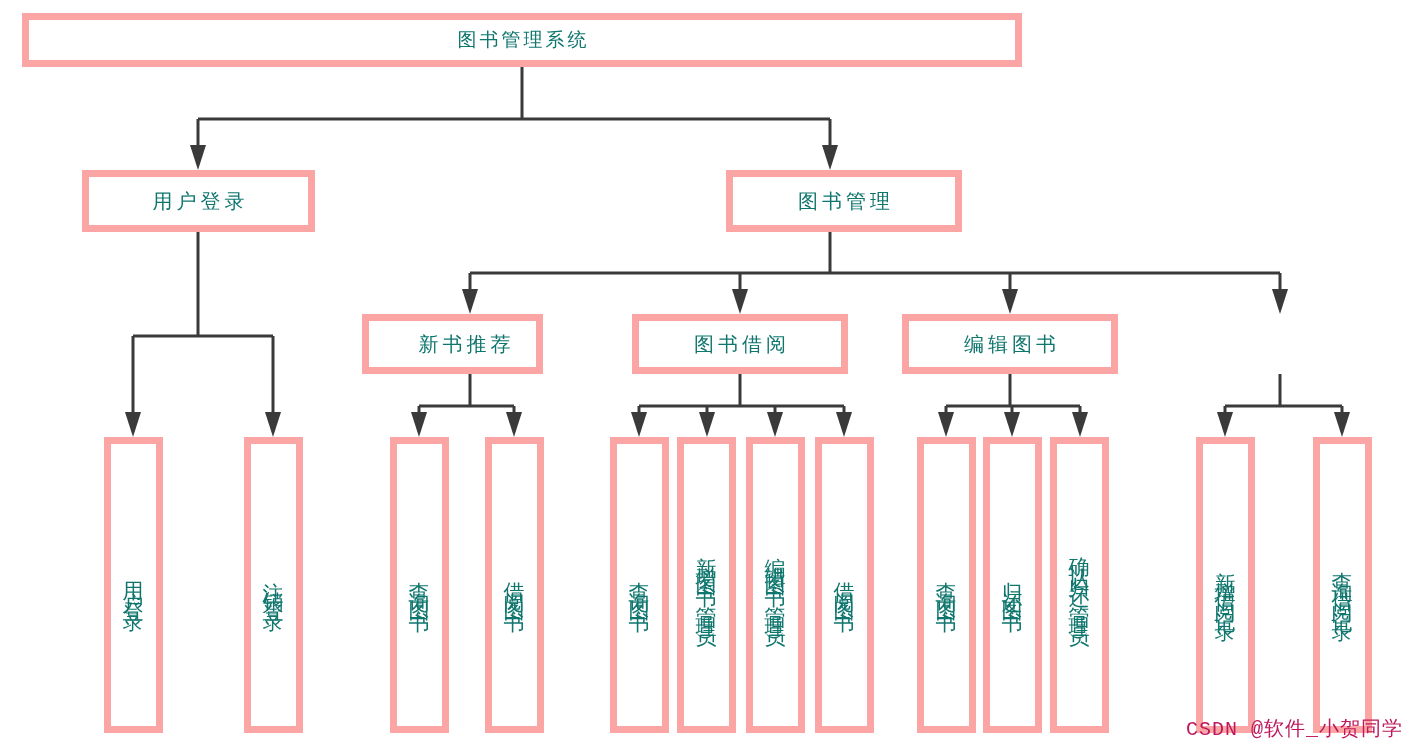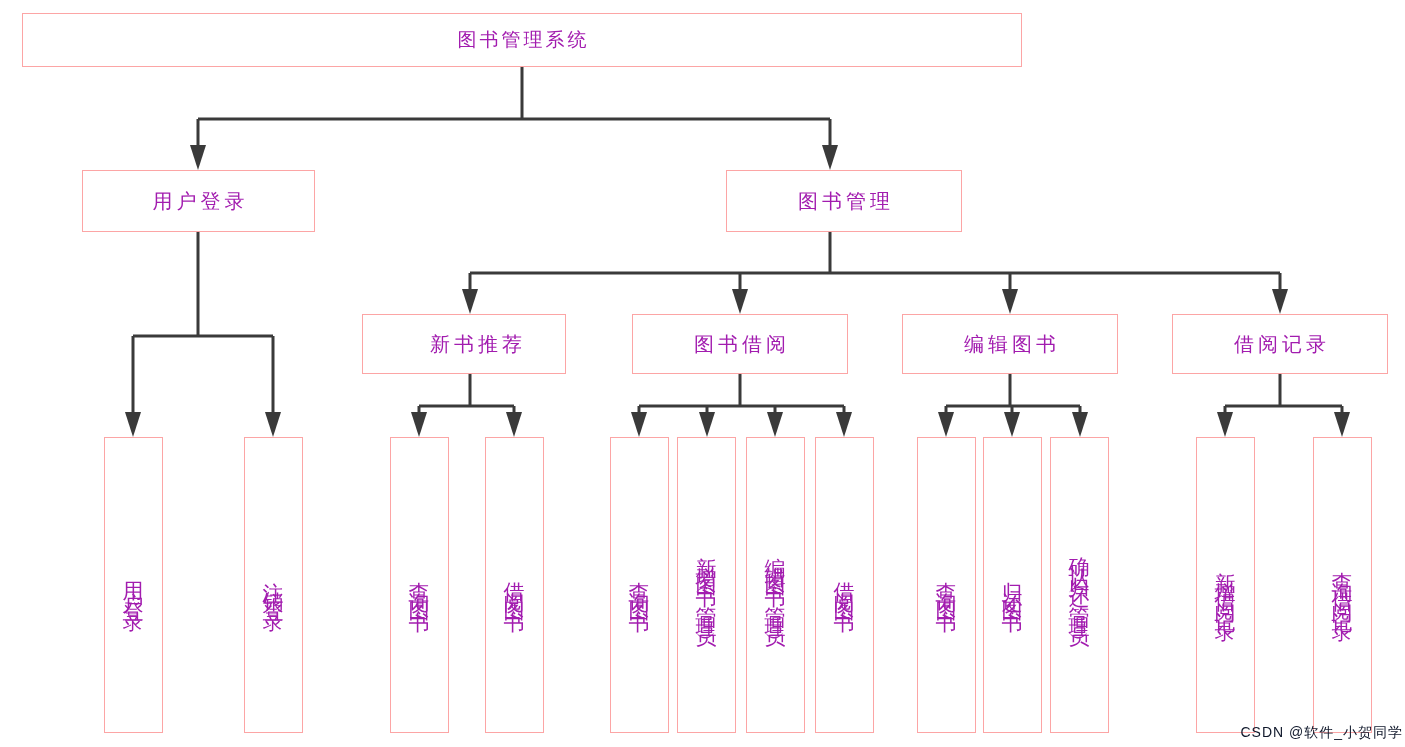--- a/index.html
+++ b/index.html
@@ -15,27 +15,27 @@
   .wires {
     position: absolute;
     left: 0; top: 0;
     width: 1405px; height: 747px;
     z-index: 1;
     pointer-events: none;
   }
   .box {
     position: absolute;
     box-sizing: border-box;
-    border: 1px solid #fca5a5;
+    border: 7px solid #fca5a5;
     background: #ffffff;
     display: flex;
     align-items: center;
     justify-content: center;
     z-index: 2;
-    color: #a21caf;
+    color: #0f766e;
   }
   .box.h {
     font-size: 20px;
     letter-spacing: 4px;
     text-indent: 4px; 
     white-space: nowrap;
   }
   .box.root-box {
     font-size: 19px;
     letter-spacing: 3px;
@@ -47,24 +47,25 @@
     font-size: 21px;
     letter-spacing: 10px;
     line-height: 1;
     white-space: nowrap;
   }
   .watermark {
     position: absolute;
     right: 2px;
     bottom: 5px;
     z-index: 3;
-    font-size: 14px;
-    color: #0f172a;
+    font-size: 20px;
+    color: #be185d;
     letter-spacing: 1px;
     white-space: nowrap;
+    font-family: Liberation Mono, monospace;
   }
 </style>
 </head>
 <body>
 
 <div class="stage">
 
   <svg class="wires" viewBox="0 0 1405 747" xmlns="http://www.w3.org/2000/svg">
     <g stroke="#3a3a3a" stroke-width="3" fill="none">
 
@@ -106,24 +107,23 @@
       <polygon points="1217,412 1233,412 1225,437"></polygon>
       <polygon points="1334,412 1350,412 1342,437"></polygon>
     </g>
   </svg>
 
   <div class="box h root-box" style="left:22px; top:13px; width:1000px; height:54px;">图书管理系统</div>
 
   <div class="box h" style="left:82px; top:170px; width:233px; height:62px;">用户登录</div>
   <div class="box h" style="left:712px; top:170px; width:236px; height:62px;margin-left:14px;">图书管理</div>
 
-  <div class="box h" style="left:362px; top:314px; width:204px; height:60px;padding-left:24px;">新书推荐</div>
+  <div class="box h" style="left:362px; top:314px; width:181px; height:60px;padding-left:24px;">新书推荐</div>
   <div class="box h" style="left:632px; top:314px; width:216px; height:60px;text-align:right;">图书借阅</div>
   <div class="box h" style="left:902px; top:314px; width:216px; height:60px;">编辑图书</div>
-  <div class="box h" style="left:1172px; top:314px; width:216px; height:60px;">借阅记录</div>
 
   <div class="box v" style="left:104px; top:437px; width:59px; height:296px;">用户登录</div>
   <div class="box v" style="left:244px; top:437px; width:59px; height:296px;">注销登录</div>
 
   <div class="box v" style="left:390px; top:437px; width:59px; height:296px;">查询图书</div>
   <div class="box v" style="left:485px; top:437px; width:59px; height:296px;">借阅图书</div>
 
   <div class="box v" style="left:610px; top:437px; width:59px; height:296px;">查询图书</div>
   <div class="box v" style="left:677px; top:437px; width:59px; height:296px;">新增图书（管理员）</div>
   <div class="box v" style="left:746px; top:437px; width:59px; height:296px;">编辑图书（管理员）</div>

